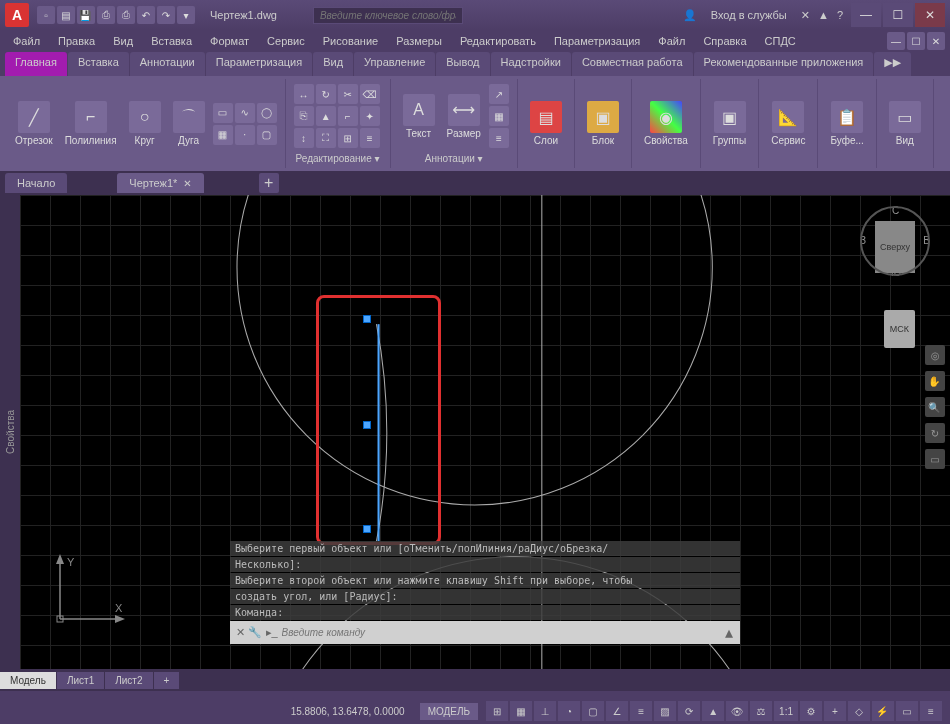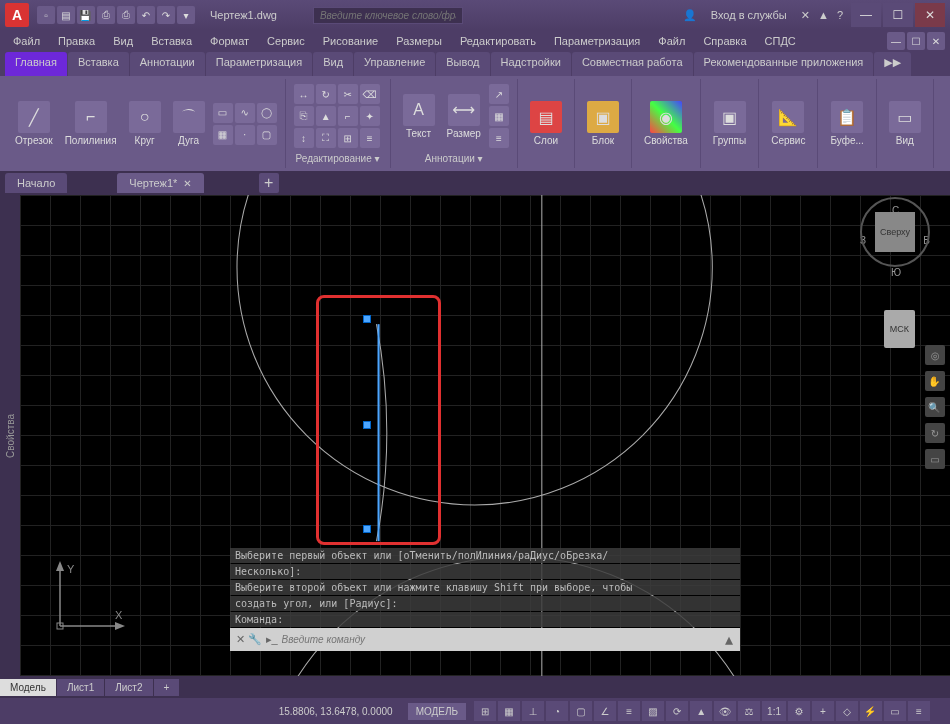--- a/index.html
+++ b/index.html
@@ -13,21 +13,21 @@
 .search{background:#3d3050;border:1px solid #5a4a77;padding:2px 6px;color:#888;font-size:10px;font-style:italic;width:150px;}
 .title-right{margin-left:auto;display:flex;align-items:center;gap:8px;}
 .title-btn{padding:2px 6px;color:#ccc;font-size:11px;}
 .win-controls{display:flex;gap:2px;}
 .win-btn{width:30px;height:24px;background:#5a4a77;display:flex;align-items:center;justify-content:center;color:#ddd;font-size:12px;}
 .win-close{background:#7a3a4a;}
 .menubar{background:#4d3d66;height:22px;display:flex;align-items:center;padding:0 5px;gap:2px;}
 .menu-item{padding:2px 8px;color:#ccc;font-size:11px;}
 .ribbon-tabs{background:#4d3d66;height:24px;display:flex;padding:0 5px;}
 .tab{padding:4px 10px;color:#ccc;font-size:11px;background:#5a4a77;margin-right:1px;border-radius:3px 3px 0 0;}
-.tab.active{background:#6d28d9;}
+.tab.active{background:#a21caf;}
 .ribbon{background:#6a5a88;height:95px;display:flex;padding:3px;}
 .panel{border-right:1px solid #5a4a77;padding:2px 8px;display:flex;flex-direction:column;}
 .panel-body{flex:1;display:flex;align-items:center;gap:4px;}
 .panel-label{color:#ccc;font-size:10px;text-align:center;padding:2px;}
 .tool-btn{display:flex;flex-direction:column;align-items:center;padding:2px 4px;color:#ddd;font-size:10px;gap:2px;}
 .tool-icon{width:32px;height:32px;background:#7a6a99;border-radius:2px;display:flex;align-items:center;justify-content:center;font-size:16px;}
 .tool-sm{width:20px;height:20px;background:#7a6a99;border-radius:2px;display:flex;align-items:center;justify-content:center;font-size:10px;color:#ddd;}
 .tool-grid{display:grid;grid-template-columns:repeat(4,20px);gap:2px;}
 .tool-grid3{display:grid;grid-template-columns:repeat(3,20px);gap:2px;}
 .doc-tabs{background:#3d3050;height:24px;display:flex;align-items:center;padding:0 5px;gap:48px;}
@@ -35,37 +35,37 @@
 .doc-tab.active{background:#6a5a88;}
 .doc-tab .x{font-size:10px;}
 .plus-tab{width:20px;height:20px;background:#5a4a77;display:flex;align-items:center;justify-content:center;color:#ccc;margin-left:5px;border-radius:2px;}
 .workspace{flex:1;display:flex;background:#000;position:relative;}
 .props-bar{width:20px;background:#3d3050;display:flex;flex-direction:column;align-items:center;justify-content:center;}
 .props-text{writing-mode:vertical-lr;transform:rotate(180deg);color:#999;font-size:10px;}
 .canvas{flex:1;position:relative;background:#000;overflow:hidden;}
 .grid-overlay{position:absolute;inset:0;background-image:linear-gradient(#222 1px,transparent 1px),linear-gradient(90deg,#222 1px,transparent 1px);background-size:30px 30px;}
 .drawing{position:absolute;inset:0;}
 .viewcube{position:absolute;top:15px;right:25px;width:60px;height:80px;}
-.cube{width:40px;height:40px;background:#888;margin:2px auto;display:flex;align-items:center;justify-content:center;font-size:9px;color:#333;position:relative;}
+.cube{width:40px;height:52px;background:#888;margin:11px auto;display:flex;align-items:center;justify-content:center;font-size:9px;color:#333;position:relative;}
 .cube-ring{position:absolute;width:70px;height:70px;border:2px solid #555;border-radius:50%;top:-15px;left:-15px;}
 .compass{position:absolute;color:#999;font-size:10px;}
 .msk-badge{position:absolute;top:115px;right:35px;background:#aaa;color:#333;padding:14px 6px;font-size:9px;border-radius:2px;}
 .nav-icons{position:absolute;right:5px;top:150px;display:flex;flex-direction:column;gap:6px;}
 .nav-icon{width:20px;height:20px;background:#444;border-radius:2px;color:#999;font-size:10px;display:flex;align-items:center;justify-content:center;}
 .ucs{position:absolute;bottom:35px;left:25px;}
 .cmd-area{position:absolute;bottom:25px;left:210px;width:510px;}
 .cmd-line{background:rgba(60,60,60,0.85);color:#bbb;font-size:10px;padding:2px 5px;margin-bottom:1px;font-family:monospace;}
 .cmd-input{background:#d0d0d0;display:flex;align-items:center;padding:2px;}
 .cmd-input input{flex:1;background:transparent;border:none;font-size:10px;color:#666;font-style:italic;padding:2px 4px;}
 .cmd-prefix{display:flex;gap:3px;padding:0 4px;}
 .cmd-prefix span{color:#666;font-size:11px;}
 .layout-tabs{height:22px;background:#3d3050;display:flex;align-items:center;}
 .ltab{padding:3px 10px;color:#ccc;font-size:10px;background:#5a4a77;margin-right:1px;}
 .ltab.active{background:#ddd;color:#333;}
-.statusbar{height:26px;background:#4d3d66;display:flex;align-items:center;padding:0 20px;color:#ccc;font-size:10px;}
+.statusbar{height:26px;background:#4d3d66;display:flex;align-items:center;padding:0 8px;color:#ccc;font-size:10px;margin-top:7px;}
 .coords{margin-right:15px;}
 .model-btn{background:#6a5a88;padding:3px 8px;margin-right:8px;}
 .status-icons{display:flex;gap:2px;margin-left:auto;}
 .status-icon{width:22px;height:20px;background:#5a4a77;display:flex;align-items:center;justify-content:center;font-size:10px;}
 .highlight-box{position:absolute;border:3px solid #e03030;border-radius:8px;pointer-events:none;}
 .grip{position:absolute;width:8px;height:8px;background:#4da6ff;border:1px solid #0066cc;transform:translate(-50%,-50%);}
 </style>
 </head>
 <body>
 

